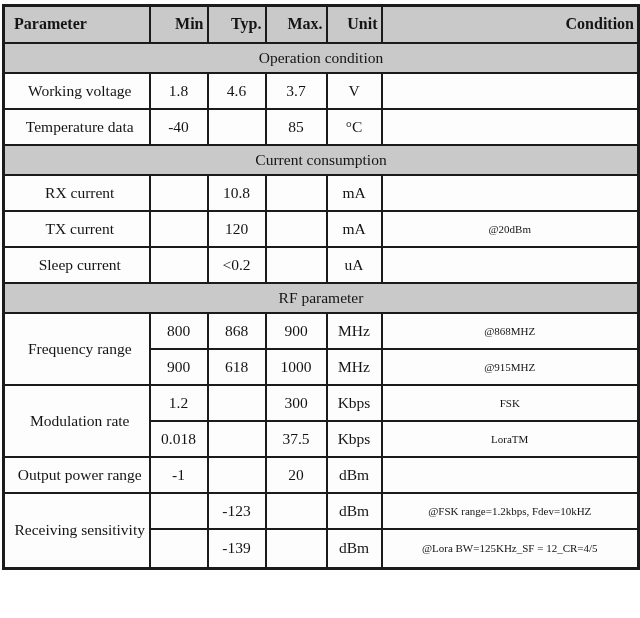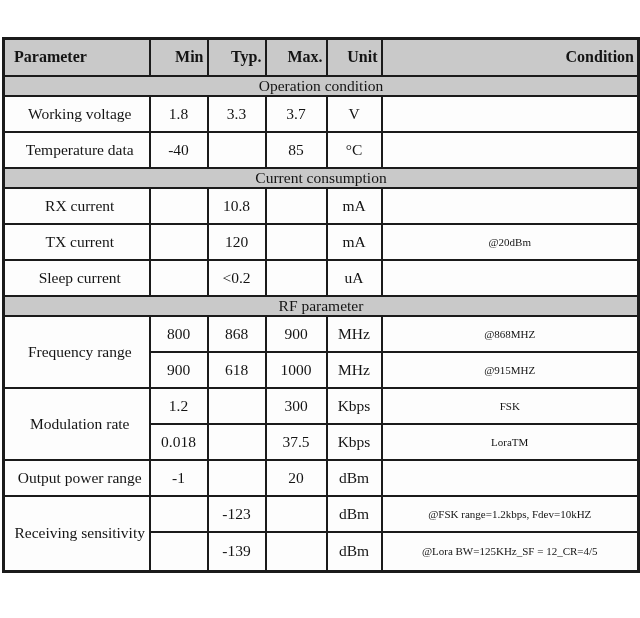--- a/index.html
+++ b/index.html
@@ -14,21 +14,20 @@
     padding: 4px 3px 0 2px;
   }
   table.spec {
     border-collapse: collapse;
     width: 635px;
     table-layout: fixed;
     font-family: "Liberation Serif", serif;
     color: #141414;
     background: #fdfdfd;
     border: 3px solid #1b1b1b;
-    margin-top: 33px;
   }
   th, td {
     border: 2px solid #1b1b1b;
     padding: 0 3px;
     overflow: hidden;
     white-space: nowrap;
   }
   th {
     background: #c9c9c9;
     font-weight: bold;
@@ -48,21 +47,21 @@
     text-align: center;
     padding-left: 9px;
   }
   tr.sec td {
     background: #c9c9c9;
     font-size: 15.5px;
     text-align: center;
   }
   td.cond { font-size: 11px; }
   tr.head { height: 37px; }
-  tr.sec  { height: 20px; }
+  tr.sec  { height: 30px; }
   tr.r    { height: 36px; }
   tr.r2   { height: 40px; }
 </style>
 </head>
 <body>
 
 <div class="wrap">
 <table class="spec">
   <colgroup>
     <col style="width:146px">
@@ -83,21 +82,21 @@
     </tr>
   </thead>
   <tbody>
 
     <tr class="sec">
       <td colspan="6">Operation condition</td>
     </tr>
     <tr class="r">
       <td class="param">Working voltage</td>
       <td>1.8</td>
-      <td>3.3</td>
+      <td>4.6</td>
       <td>3.7</td>
       <td>V</td>
       <td class="cond"></td>
     </tr>
     <tr class="r">
       <td class="param">Temperature data</td>
       <td>-40</td>
       <td></td>
       <td>85</td>
       <td>°C</td>

